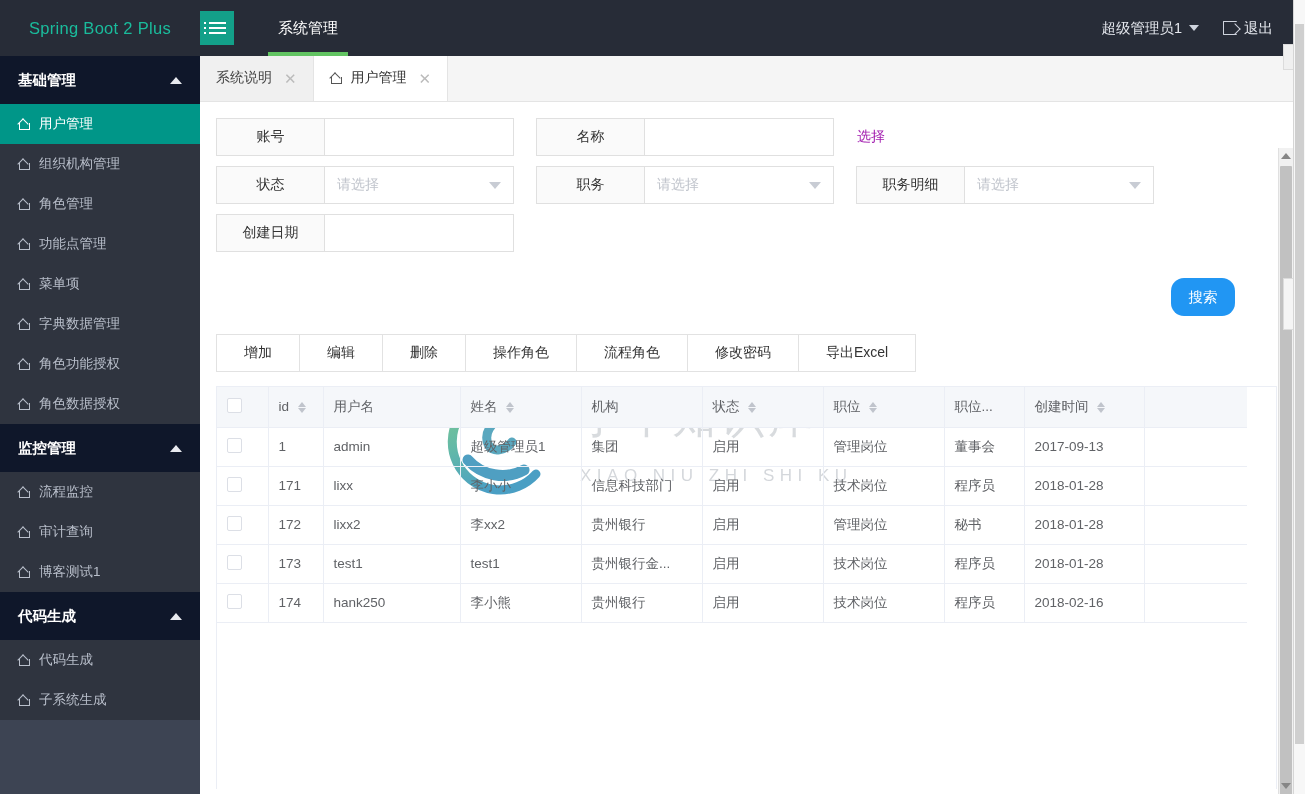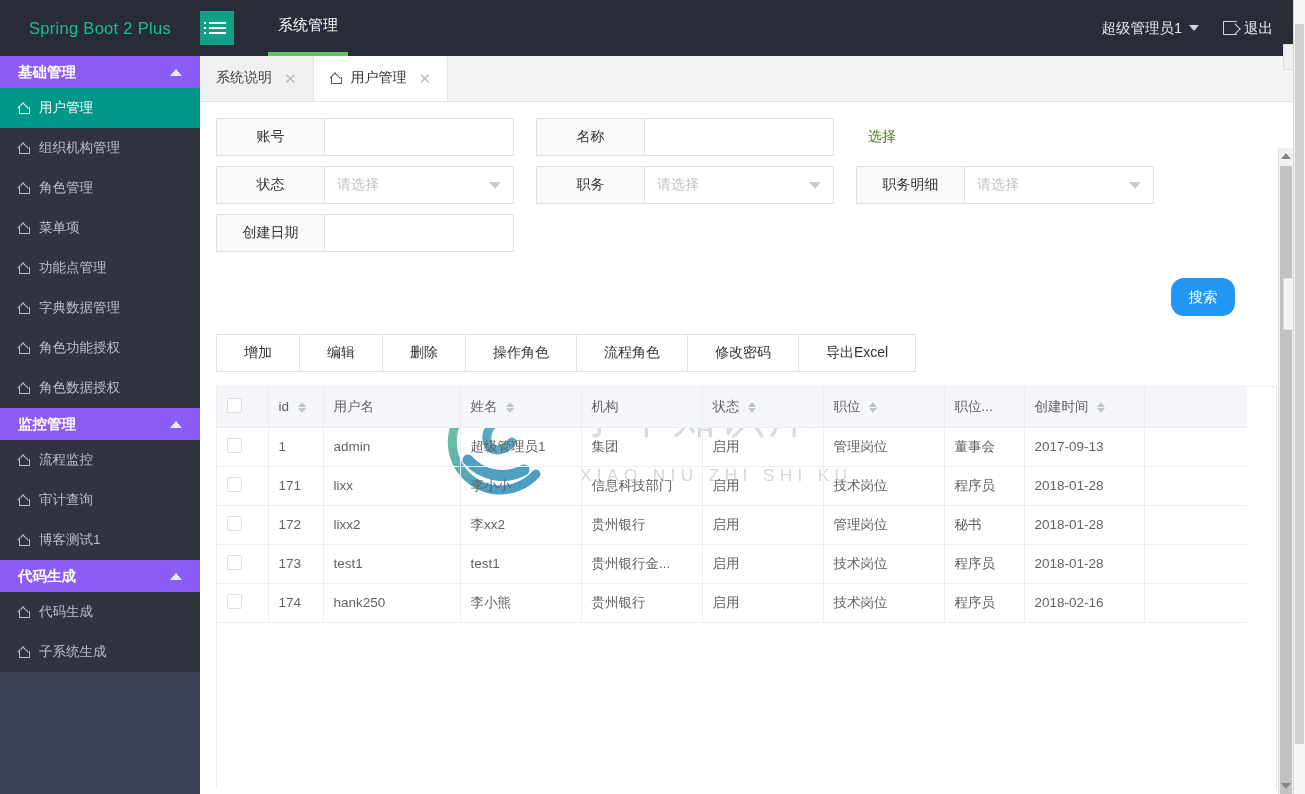--- a/index.html
+++ b/index.html
@@ -23,21 +23,21 @@
   }
   .ham {
     width: 34px; height: 34px; background: #13a089; margin-left: 0;
     display: flex; flex-direction: column; align-items: center;
     justify-content: center; gap: 3px; cursor: pointer; flex: none;
   }
   .ham i { display: block; width: 17px; height: 2px; background: #fff; position: relative; }
   .ham i:before { content:""; position:absolute; left:-5px; top:0; width:2px; height:2px; background:#fff; }
   .topnav { display: flex; align-items: stretch; height: 56px; margin-left: 26px; }
   .topnav-item {
-    position: relative; display: flex; padding: 16px 18px;
+    position: relative; display: flex; align-items: center; padding: 0 18px;
     color: #ffffff; font-size: 15px; cursor: pointer;
   }
   .topnav-item.active:after {
     content: ""; position: absolute; left: 8px; right: 8px; bottom: 0;
     height: 4px; background: #62c462;
   }
   .topright {
     margin-left: auto; display: flex; align-items: center; gap: 24px;
     padding-right: 20px; color: #e6e9ef; font-size: 14.5px;
   }
@@ -56,21 +56,21 @@
     border-top: 1.6px solid #cfd4de; border-right: 1.6px solid #cfd4de;
     transform: rotate(45deg);
   }
 
   
   .sidebar {
     position: absolute; left: 0; top: 56px; width: 200px; bottom: 0;
     background: #3d4453; overflow: hidden;
   }
   .grp-head {
-    height: 32px; background: #8b5cf6; color: #fff; font-size: 14.5px;
+    height: 48px; background: #0f172a; color: #fff; font-size: 14.5px;
     display: flex; align-items: center; padding: 4px 18px; cursor: pointer;
     font-weight: bold;
   }
   .grp-head .arr {
     margin-left: auto; width: 0; height: 0;
     border-left: 6px solid transparent; border-right: 6px solid transparent;
     border-bottom: 7px solid #e8eaef;
   }
   .grp-body { background: #2f343f; }
   .mi {
@@ -128,21 +128,21 @@
     padding: 0 12px; font-size: 14px; color: #c0c4cc; position: relative;
     background: #fff; cursor: text;
   }
   .fctrl .dn-arrow {
     position: absolute; right: 12px; top: 50%; margin-top: -3px;
     width: 0; height: 0; border-left: 6px solid transparent;
     border-right: 6px solid transparent; border-top: 7px solid #c8ccd4;
   }
   .gap { width: 22px; flex: none; }
   .pick-link {
-    margin-left: 12px; font-size: 14px; color: #4d7c0f; align-self: center;
+    margin-left: 1px; font-size: 14px; color: #a21caf; align-self: center;
     height: 36px; display: flex; align-items: center; cursor: pointer;
   }
   .btn-row { display: flex; justify-content: flex-end; padding: 16px 42px 0 0; }
   .btn-search {
     background: #2196f3; color: #fff; font-size: 14.5px; border: none;
     width: 64px; height: 38px; cursor: pointer; border-radius: 13px;
     font-family: Liberation Serif, serif;
   }
 
   
@@ -277,25 +277,25 @@
       <div class="mi">
         <span class="home-ic"></span>
         <span>组织机构管理</span>
       </div>
       <div class="mi">
         <span class="home-ic"></span>
         <span>角色管理</span>
       </div>
       <div class="mi">
         <span class="home-ic"></span>
+        <span>功能点管理</span>
+      </div>
+      <div class="mi">
+        <span class="home-ic"></span>
         <span>菜单项</span>
-      </div>
-      <div class="mi">
-        <span class="home-ic"></span>
-        <span>功能点管理</span>
       </div>
       <div class="mi">
         <span class="home-ic"></span>
         <span>字典数据管理</span>
       </div>
       <div class="mi">
         <span class="home-ic"></span>
         <span>角色功能授权</span>
       </div>
       <div class="mi">

